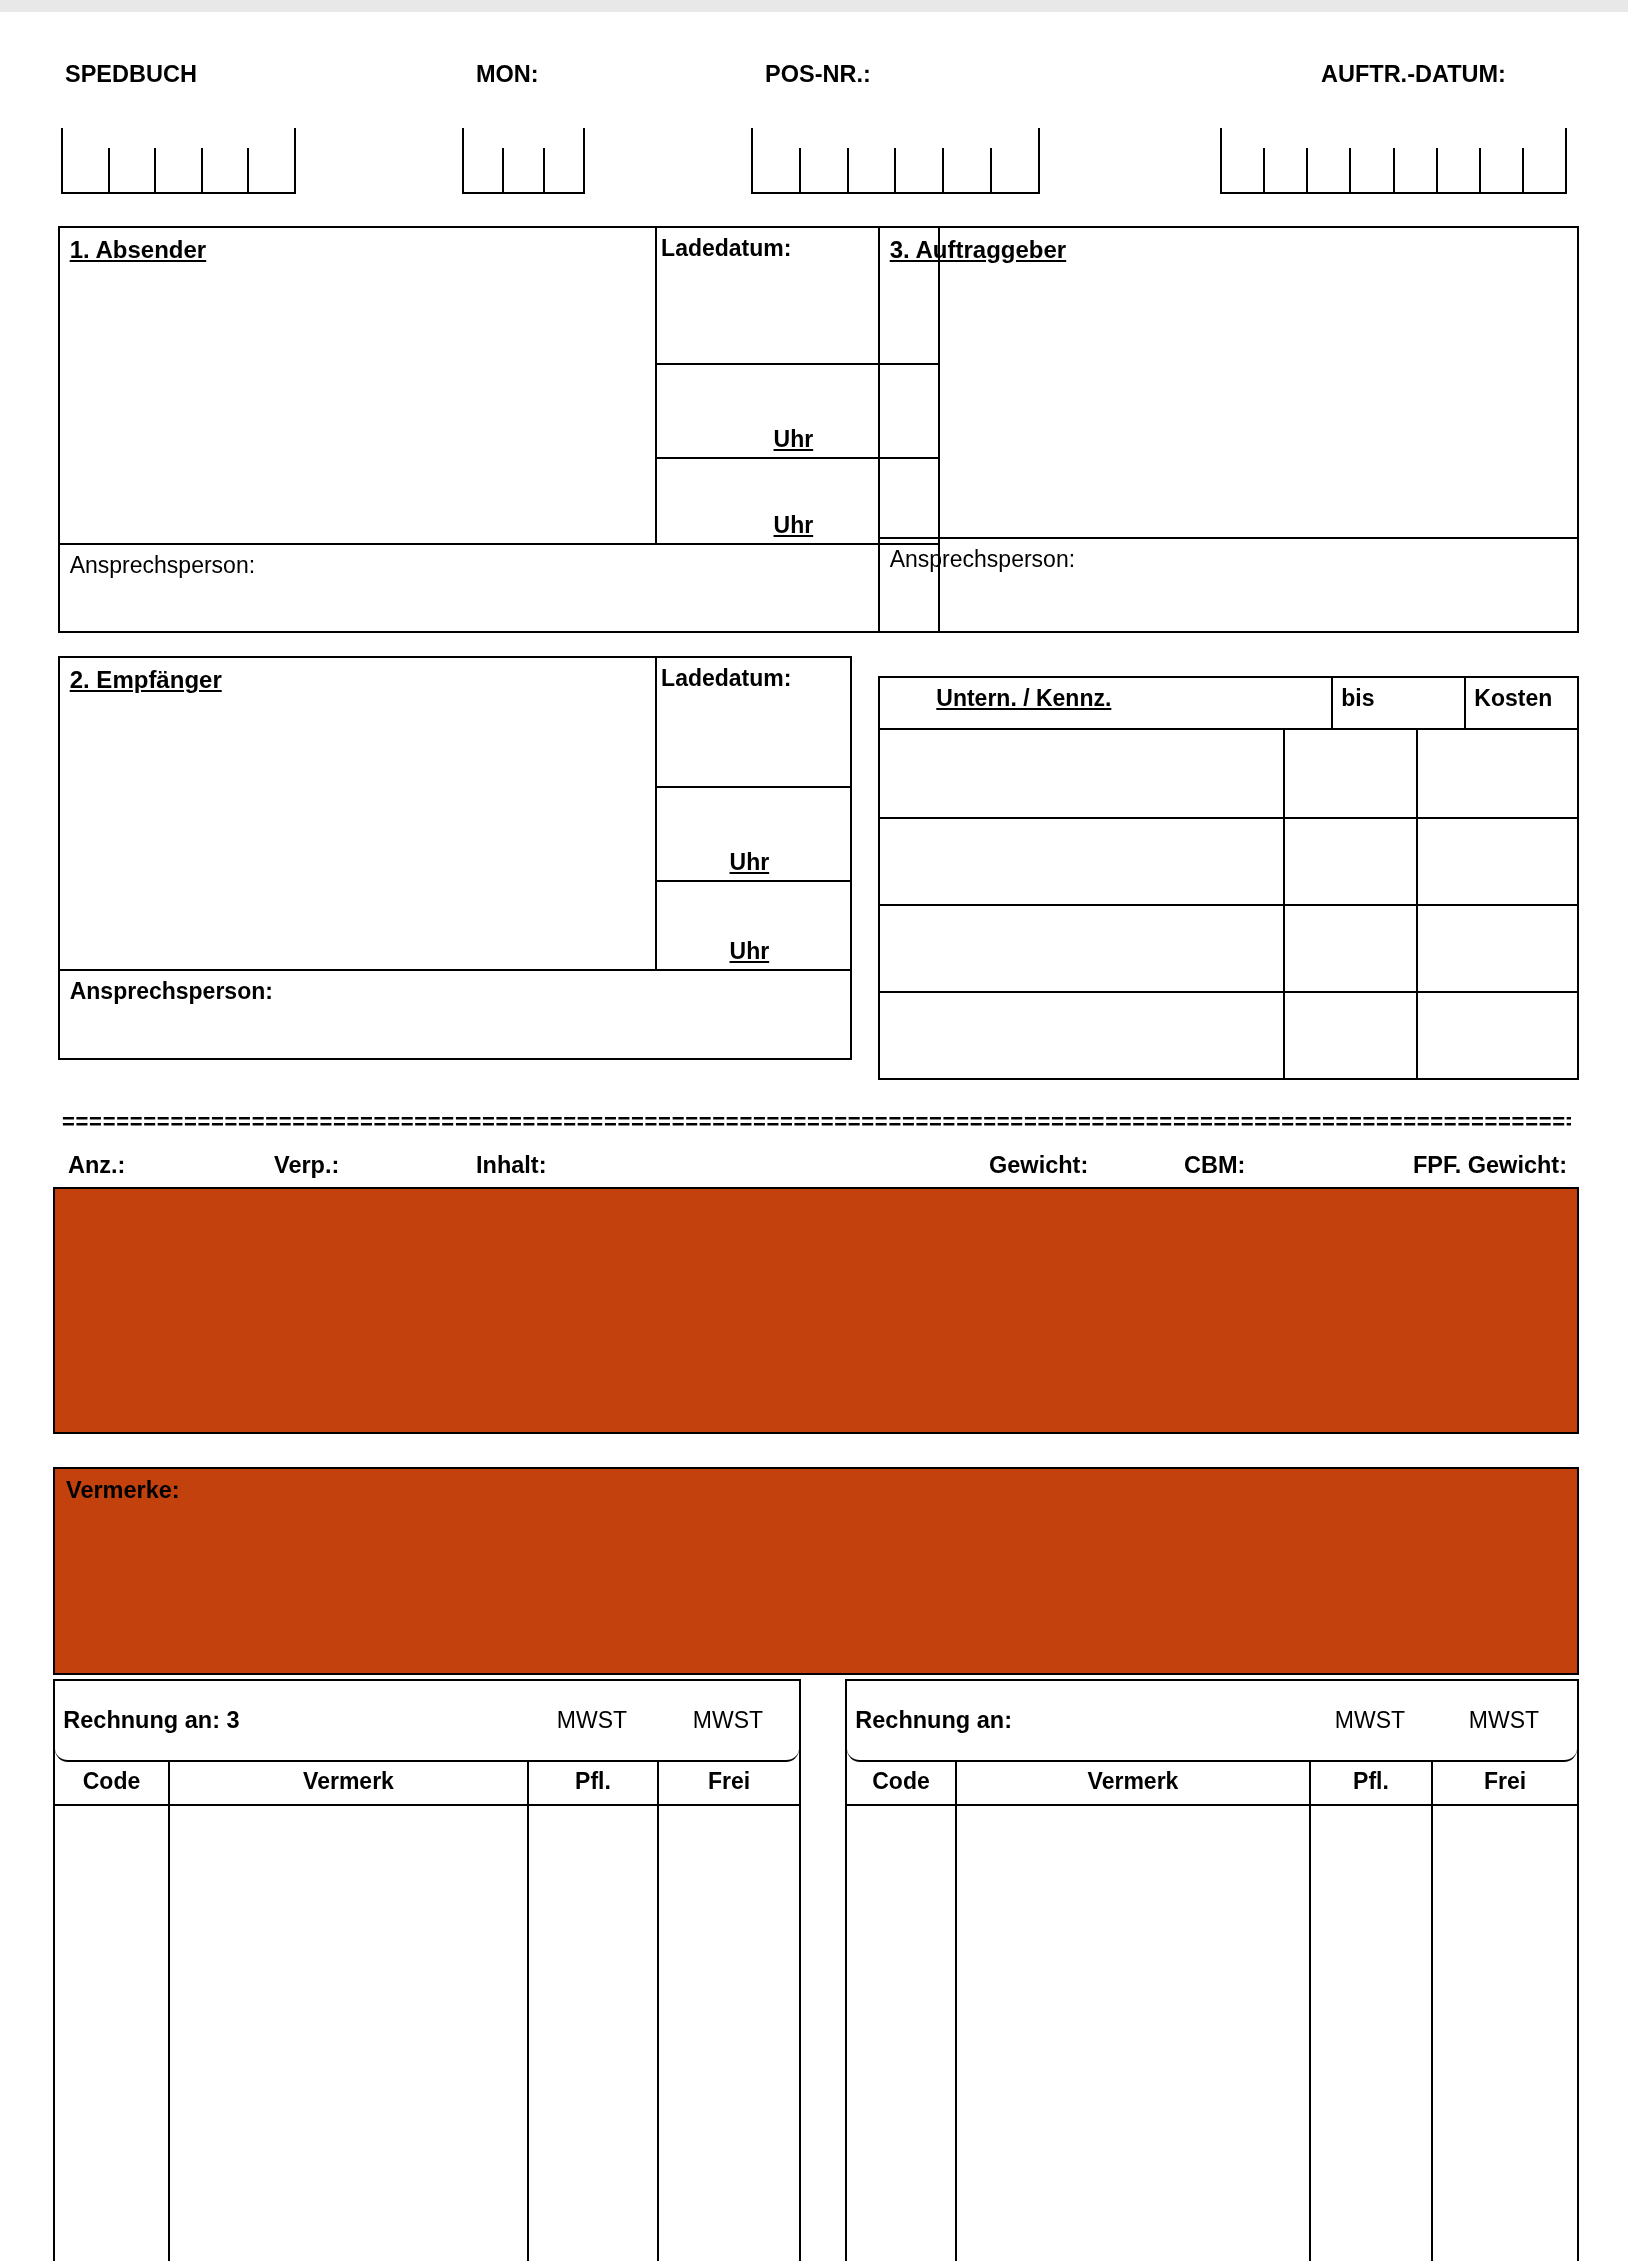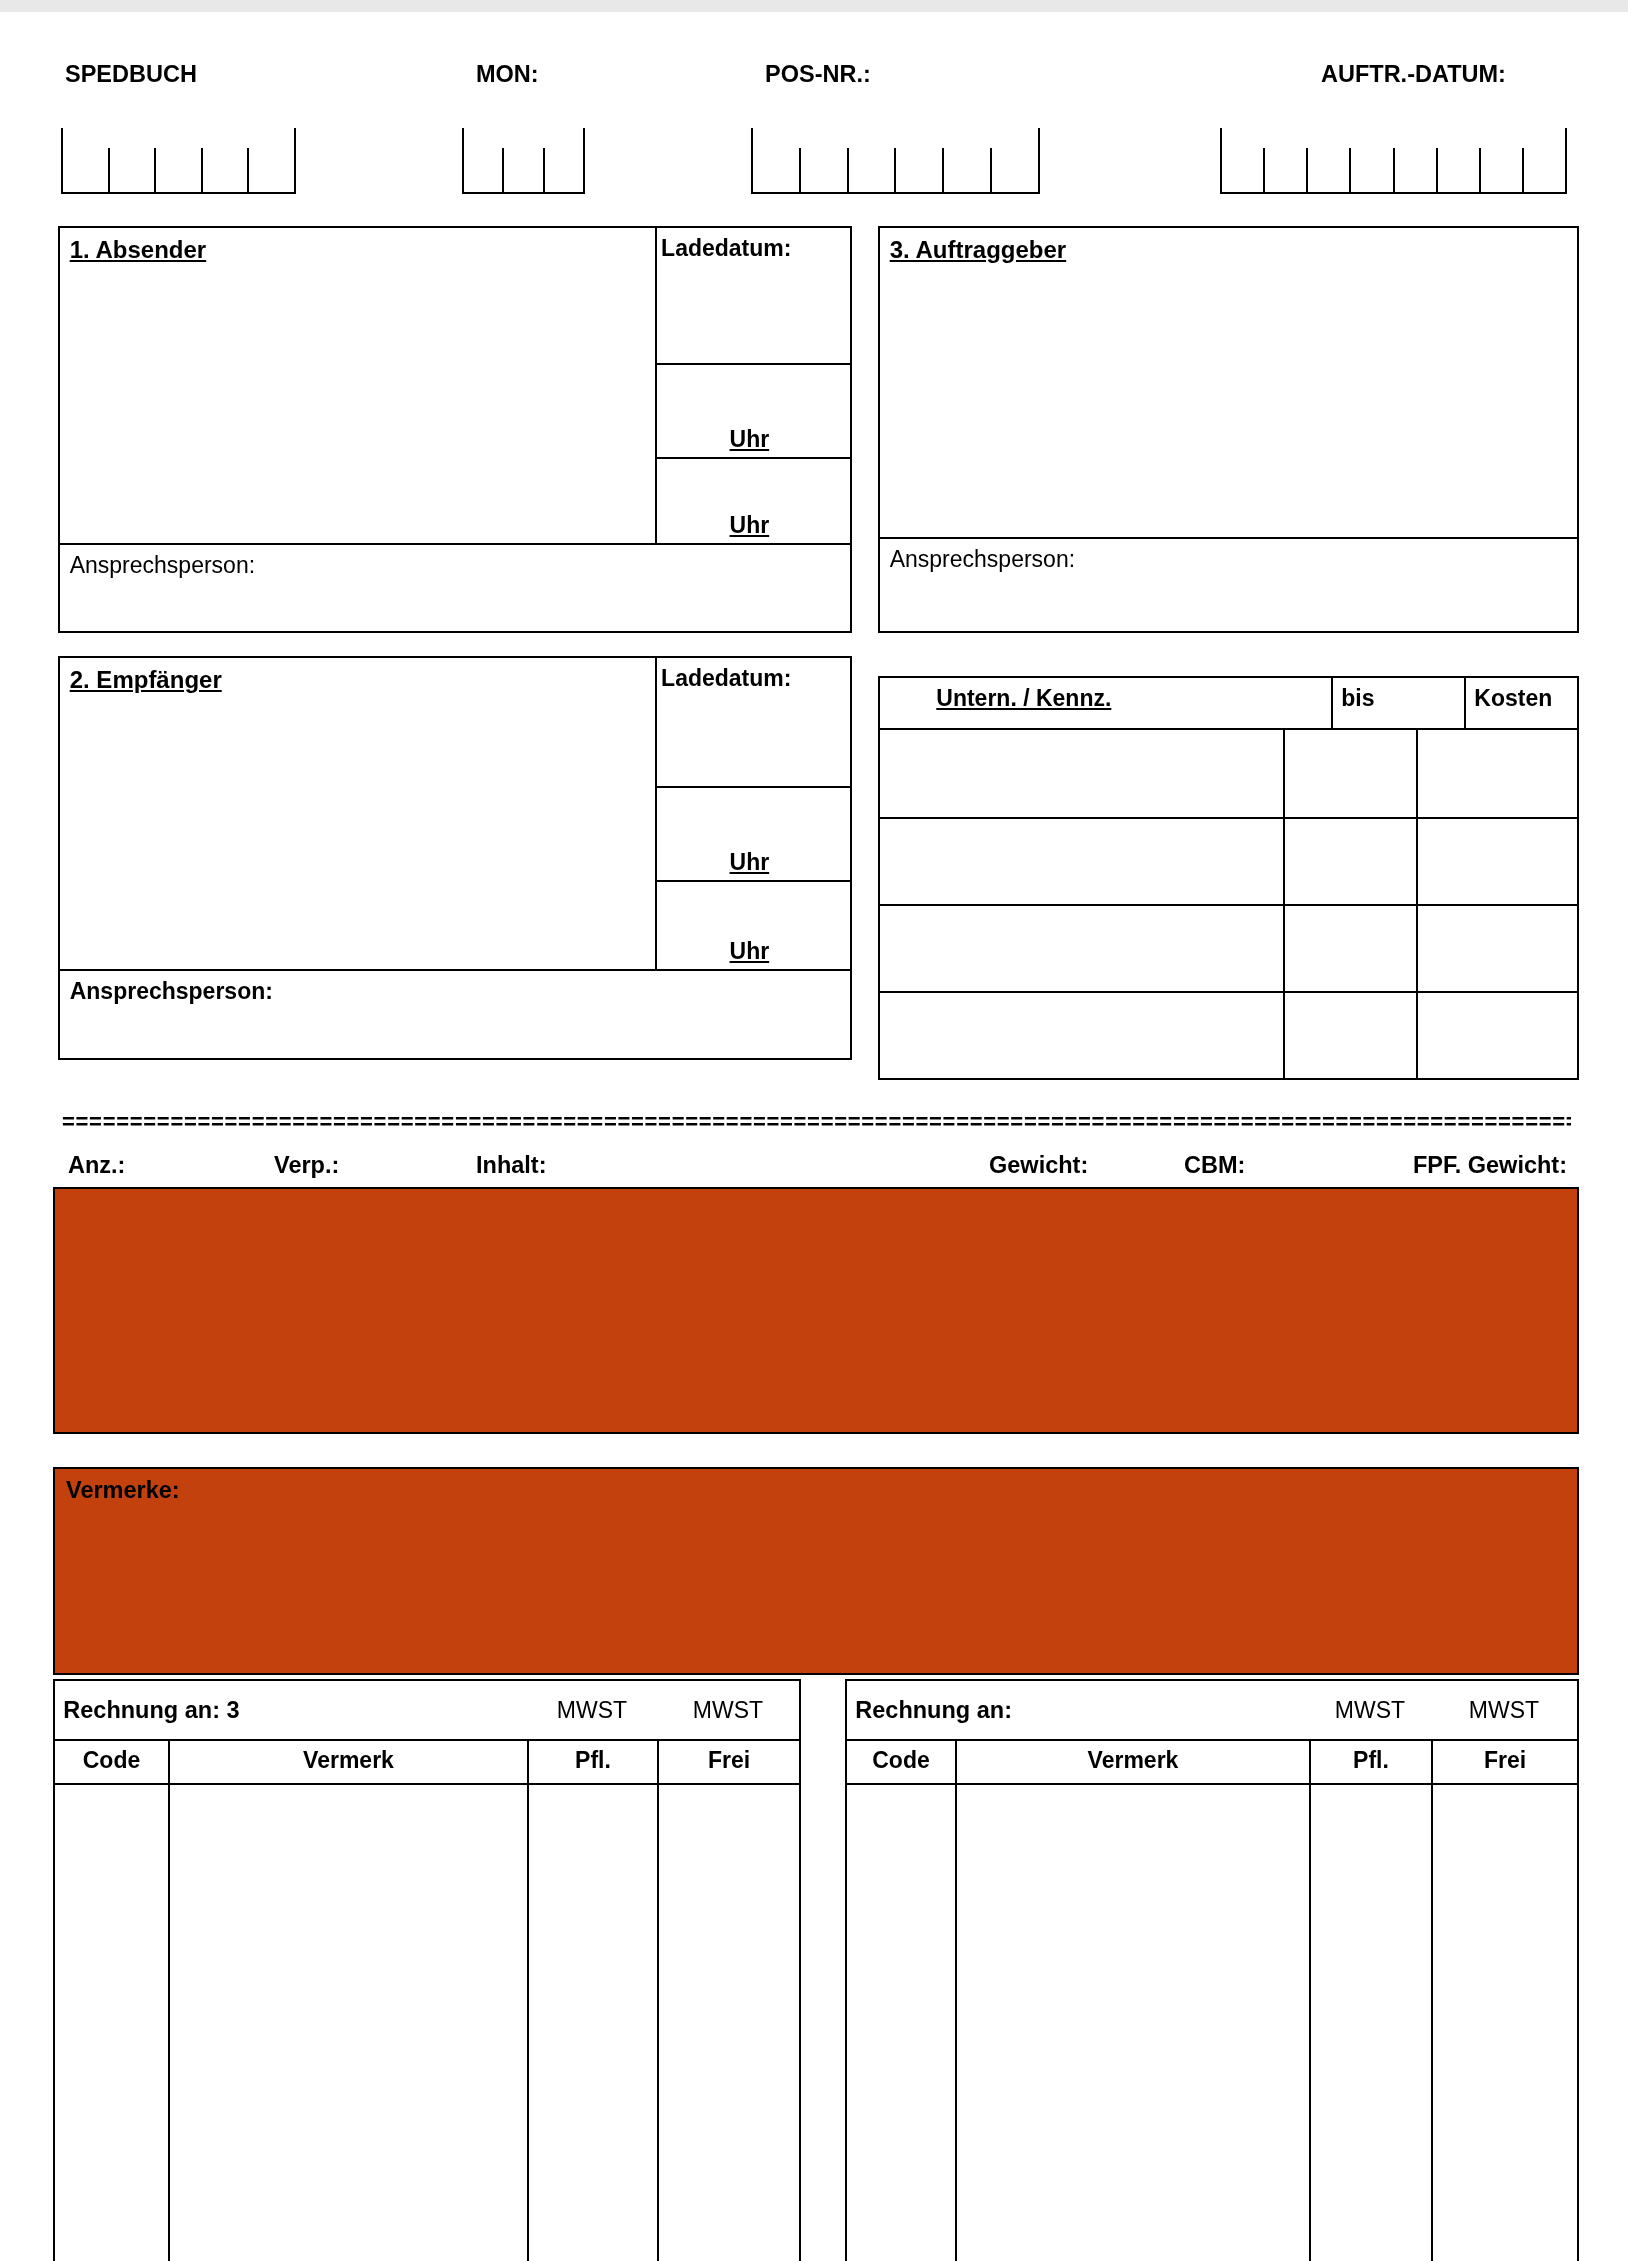--- a/index.html
+++ b/index.html
@@ -49,21 +49,21 @@
   .ut-cell:nth-child(3n+2), .ut-cell:nth-child(3n) { border-left:2.1px solid #000; }
   .ut-cell:nth-child(n+4) { border-top:2.1px solid #000; }
 
   
   .sep { font-size:22px; font-weight:bold; line-height:26px; white-space:nowrap; overflow:hidden; letter-spacing:0.7px; }
   .bigbox { border:2.1px solid #000; background:#c2410c; }
   .vermerke { border:2.1px solid #000; padding:7px 11px; }
 
   
   .invoice { border:2.1px solid #000; display:flex; flex-direction:column; }
-  .inv-h1 { display:grid; grid-template-columns:var(--ca) var(--c3) 1fr; height:60px; border-bottom:2.1px solid #000; align-items:center; }
+  .inv-h1 { display:grid; grid-template-columns:var(--ca) var(--c3) 1fr; height:81px; border-bottom:2.1px solid #000; align-items:center;border-radius:13px; }
   .inv-h1 .inv-title { padding-left:8.3px; font-size:23.5px; font-weight:bold; white-space:nowrap; }
   .inv-h1 .inv-mwst { text-align:center; font-size:23px; }
   .inv-h2 { display:grid; grid-template-columns:var(--c1) var(--c2) var(--c3) 1fr; height:44px; border-bottom:2.1px solid #000; }
   .inv-h2 > div { text-align:center; font-size:23px; font-weight:bold; padding-top:5.5px; }
   .inv-h2 > div:nth-child(n+2) { border-left:2.1px solid #000; }
   .inv-body { flex:1 1 auto; display:grid; grid-template-columns:var(--c1) var(--c2) var(--c3) 1fr; }
   .inv-body > div:nth-child(n+2) { border-left:2.1px solid #000; }
 </style>
 </head>
 <body>
@@ -99,21 +99,21 @@
       <div class="comb-cell"></div>
       <div class="comb-cell"></div>
       <div class="comb-cell"></div>
       <div class="comb-cell"></div>
       <div class="comb-cell"></div>
       <div class="comb-cell"></div>
       <div class="comb-cell"></div>
       <div class="comb-cell"></div>
     </div>
 
-  <div class="abs party" style="left:58px; top:214px; width:794px; height:407px; grid-template-rows:137px 94px 84px 1fr;">
+  <div class="abs party" style="left:58px; top:214px; width:882px; height:407px; grid-template-rows:137px 94px 84px 1fr;">
     <div class="label-area">
       <span class="title">1. Absender</span>
     </div>
     <div class="ld-head">
       <span class="txt b">Ladedatum:</span>
     </div>
     <div class="ld-uhr1 uhr-cell">
       <span class="txt b">Uhr</span>
     </div>
     <div class="ld-uhr2 uhr-cell">

